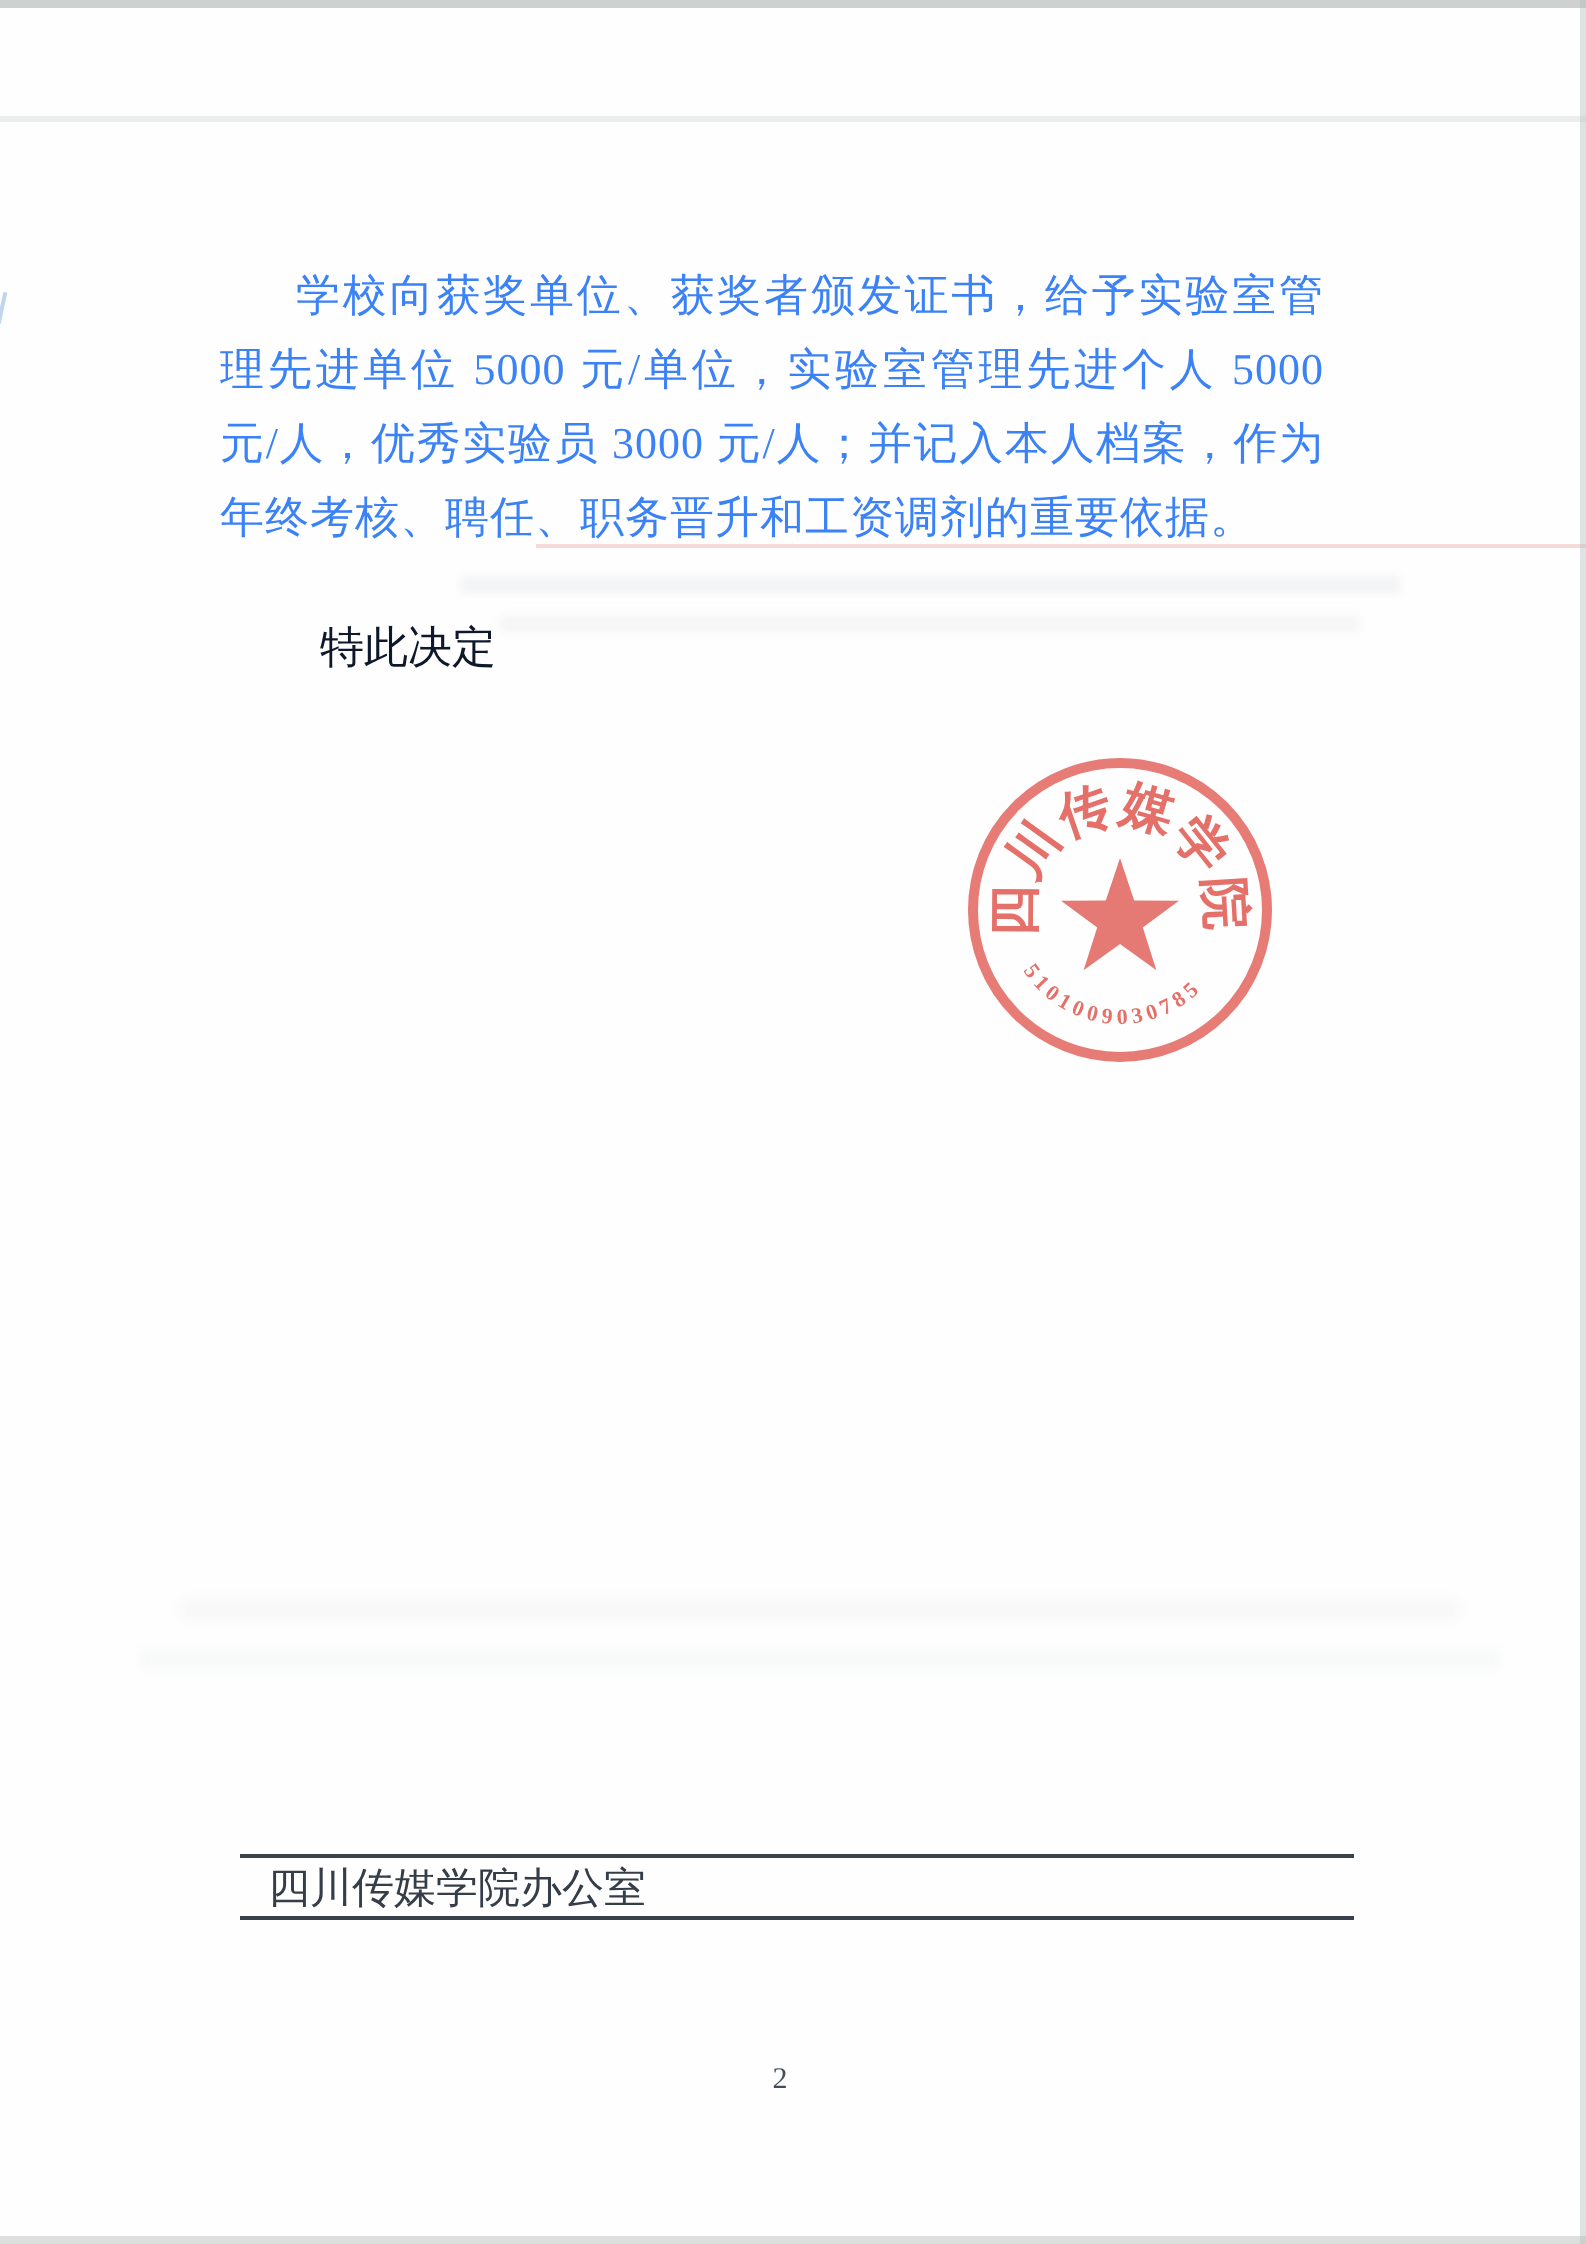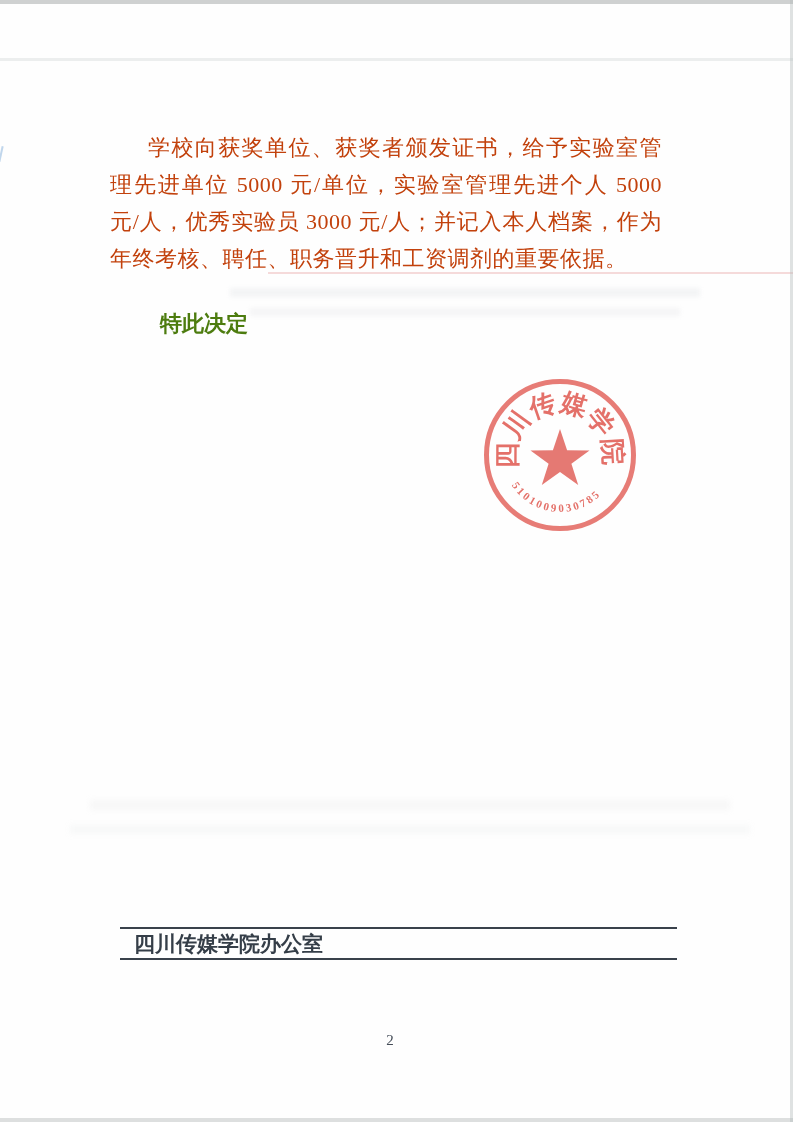--- a/index.html
+++ b/index.html
@@ -22,43 +22,43 @@
   .smudge-d       { left:70px;  top:825px; width:680px; height:9px;  background:rgba(182,188,188,.09); filter:blur(3px); }
   .band-bottom    { left:0; top:1118px; width:793px; height:4px; background:rgba(168,174,174,.38); }
   .edge-right     { left:790px; top:0; width:3px; height:1122px; background:rgba(178,184,184,.40); }
   .blue-tick      { left:0; top:146px; width:2px; height:16px; background:rgba(140,180,220,.55); transform:rotate(12deg); }
 
   .body-text {
     position:absolute; left:110px; top:107px; width:552px;
     font-size:22px; line-height:37px;
     text-align:justify; text-indent:38px;
     letter-spacing:0.5px;
-    color:#c2410c;
+    color:#3b82f6;
   }
   .closing {
     position:absolute; left:160px; top:283px;
-    font-size:22px; line-height:37px; color:#4d7c0f;font-weight:bold;
+    font-size:22px; line-height:37px; color:#0f172a;
   }
 
   .signature-block { position:absolute; left:453px; top:0; width:200px; z-index:2; }
 
   .seal {
     position:absolute; left:475px; top:370px; width:170px; height:170px;
     z-index:1; opacity:.88;
   }
 
   .footer {
     position:absolute; left:120px; top:927px; width:557px; height:33px;
     box-sizing:border-box;
     border-top:2px solid #39414b; border-bottom:2px solid #39414b;
     display:flex; align-items:center; justify-content:space-between;
     padding:0 20px 0 14px;
     font-size:21px; color:#353e48;
   }
-  .footer span { white-space:nowrap;font-weight:bold; }
+  .footer span { white-space:nowrap; }
 
   .page-number {
     position:absolute; left:0; top:1032px; width:780px;
     text-align:center; font-size:15px; color:#444c57;
   }
 </style>
 </head>
 <body>
 
 <div class="page">

